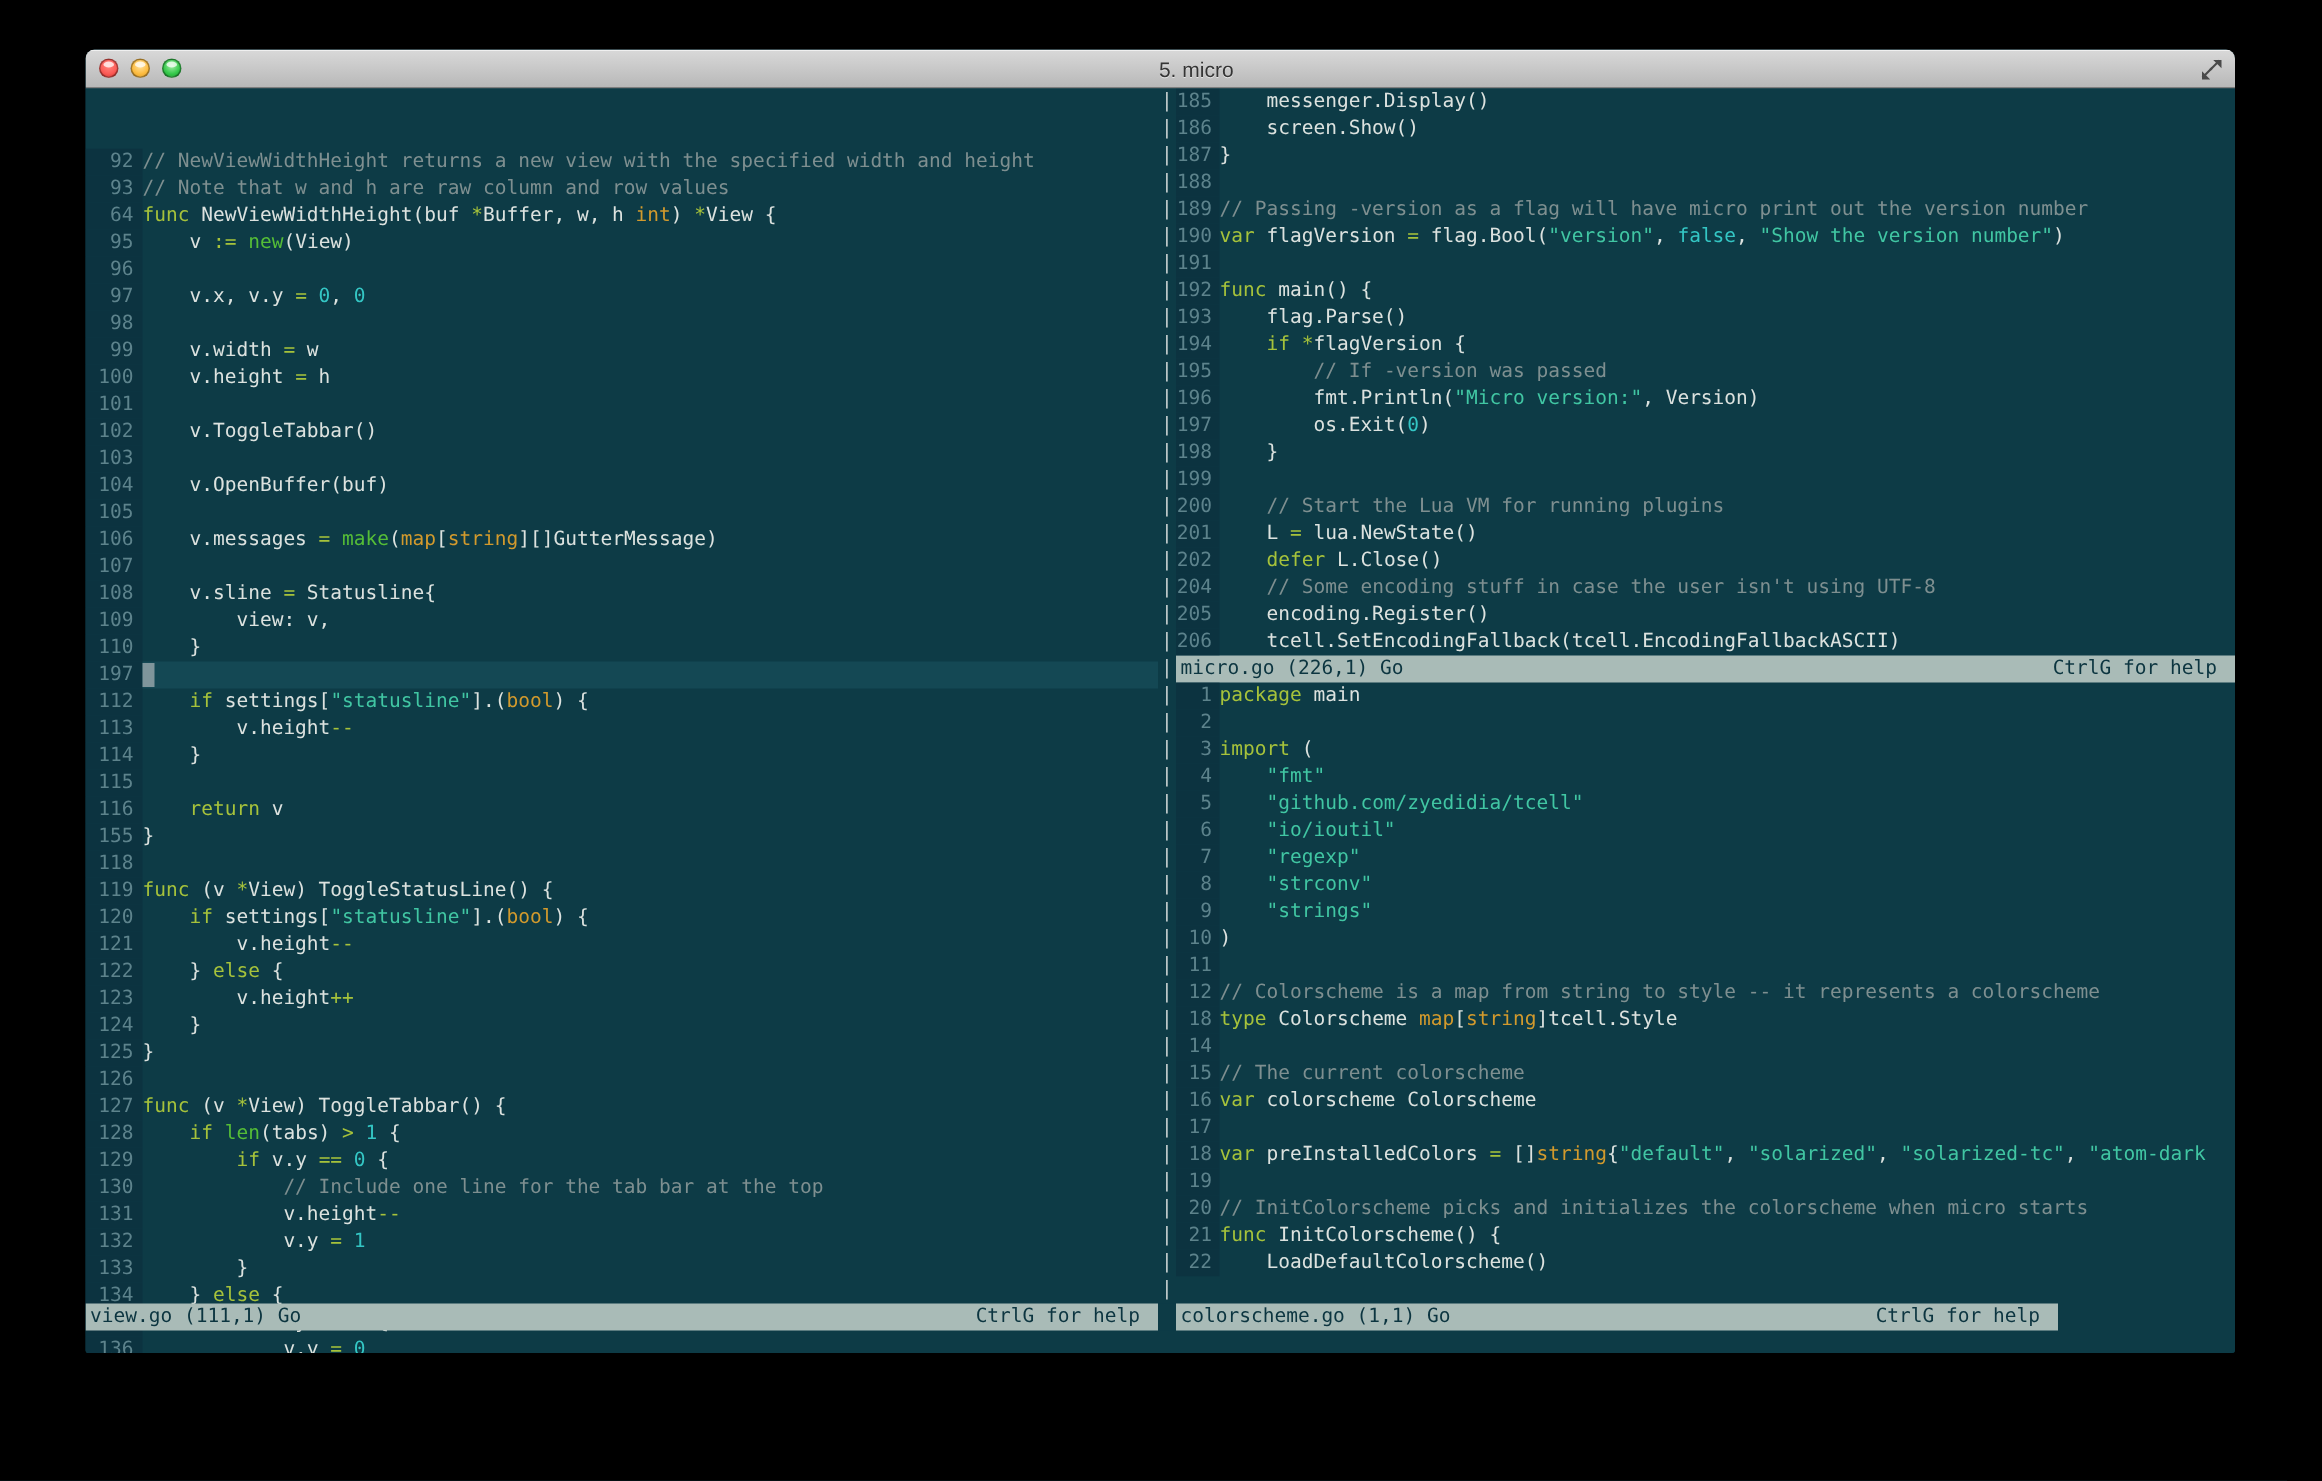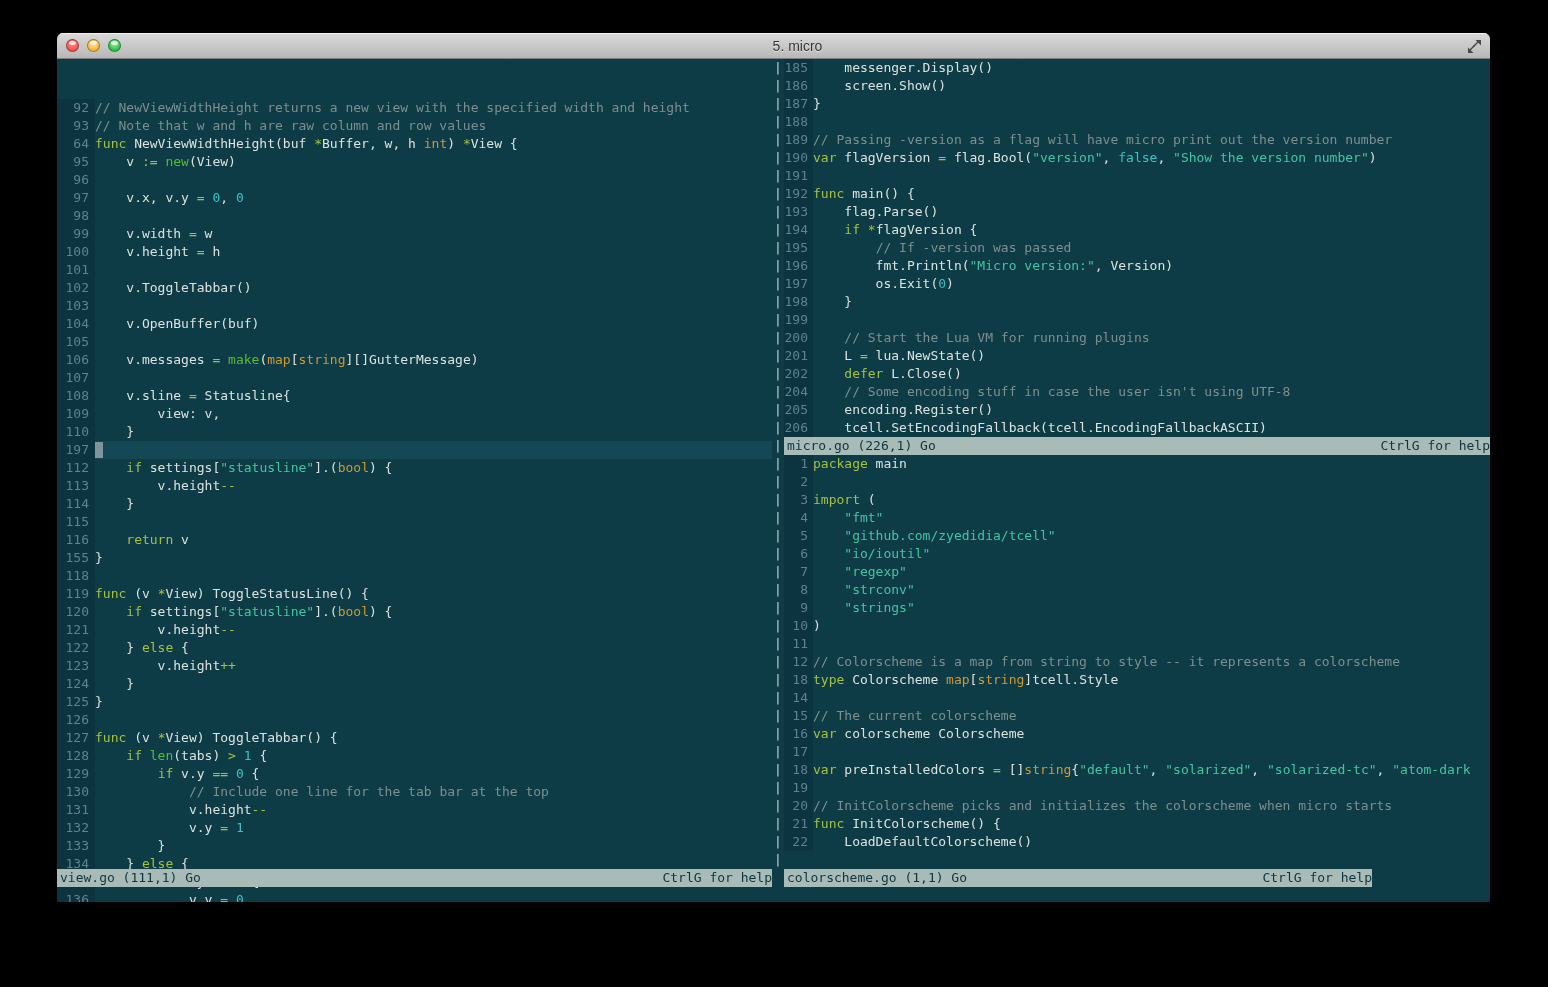--- a/index.html
+++ b/index.html
@@ -48,21 +48,21 @@
   .tk-d { color:var(--text); }
   .tk-c { color:var(--comment); }
   .tk-k { color:var(--keyword); }
   .tk-b { color:var(--builtin); }
   .tk-t { color:var(--type); }
   .tk-s { color:var(--string); }
   .tk-n { color:var(--constant); }
 
   .statusbar { height:18px; line-height:18px; font-size:13px; background:var(--statusbar_bg);
         color:var(--statusbar_text); display:flex; justify-content:space-between;
-        padding:0 0 0 3px; white-space:pre; }
+        padding:0 12px 0 3px; white-space:pre; }
   .bottom-row { position:absolute; left:0; bottom:15px; width:1433px; display:flex; }
   .bottom-row .statusbar { flex:none;text-align:center; }
   .bottom-gap { width:12px; background:var(--bg); }
 </style>
 </head>
 <body>
 
 <div class="window">
 
   <div class="titlebar">

